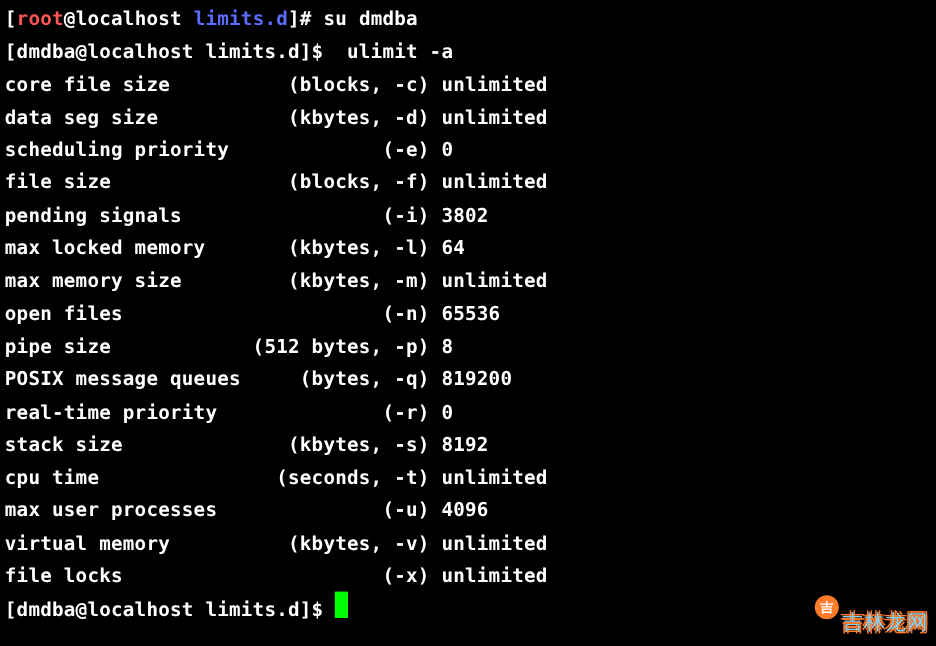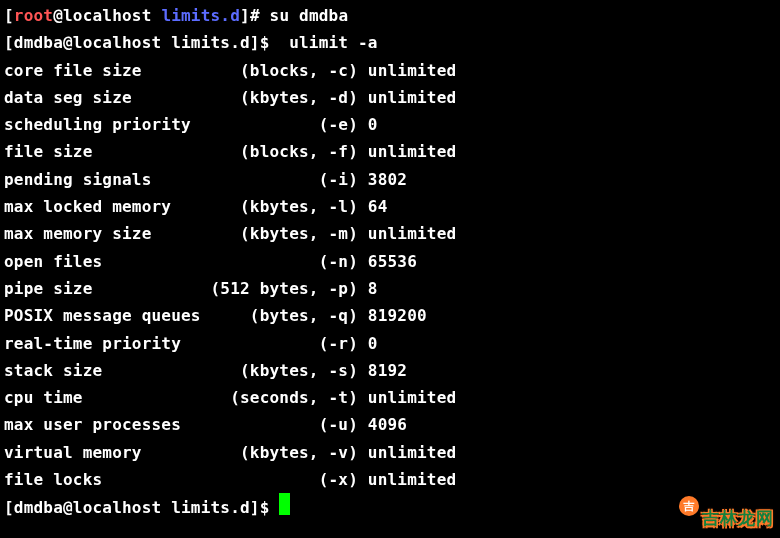--- a/index.html
+++ b/index.html
@@ -46,22 +46,22 @@
     border-radius: 50%;
     display: flex;
     align-items: center;
     justify-content: center;
     font-size: 11px;
     color: #fff;
     font-weight: bold;
   }
   .wm-text {
     font-size: 17px;
-    font-weight: bold;
-    color: #15803d;
+    font-weight: normal;
+    color: #7dd3fc;
     text-shadow:
       -1.5px -1.5px 0 #ff7a29,
        1.5px -1.5px 0 #ff7a29,
       -1.5px  1.5px 0 #ff7a29,
        1.5px  1.5px 0 #ff7a29,
        0 0 3px #ff7a29;
     letter-spacing: 1px;
     margin-top: 25px;
   }
 </style>

